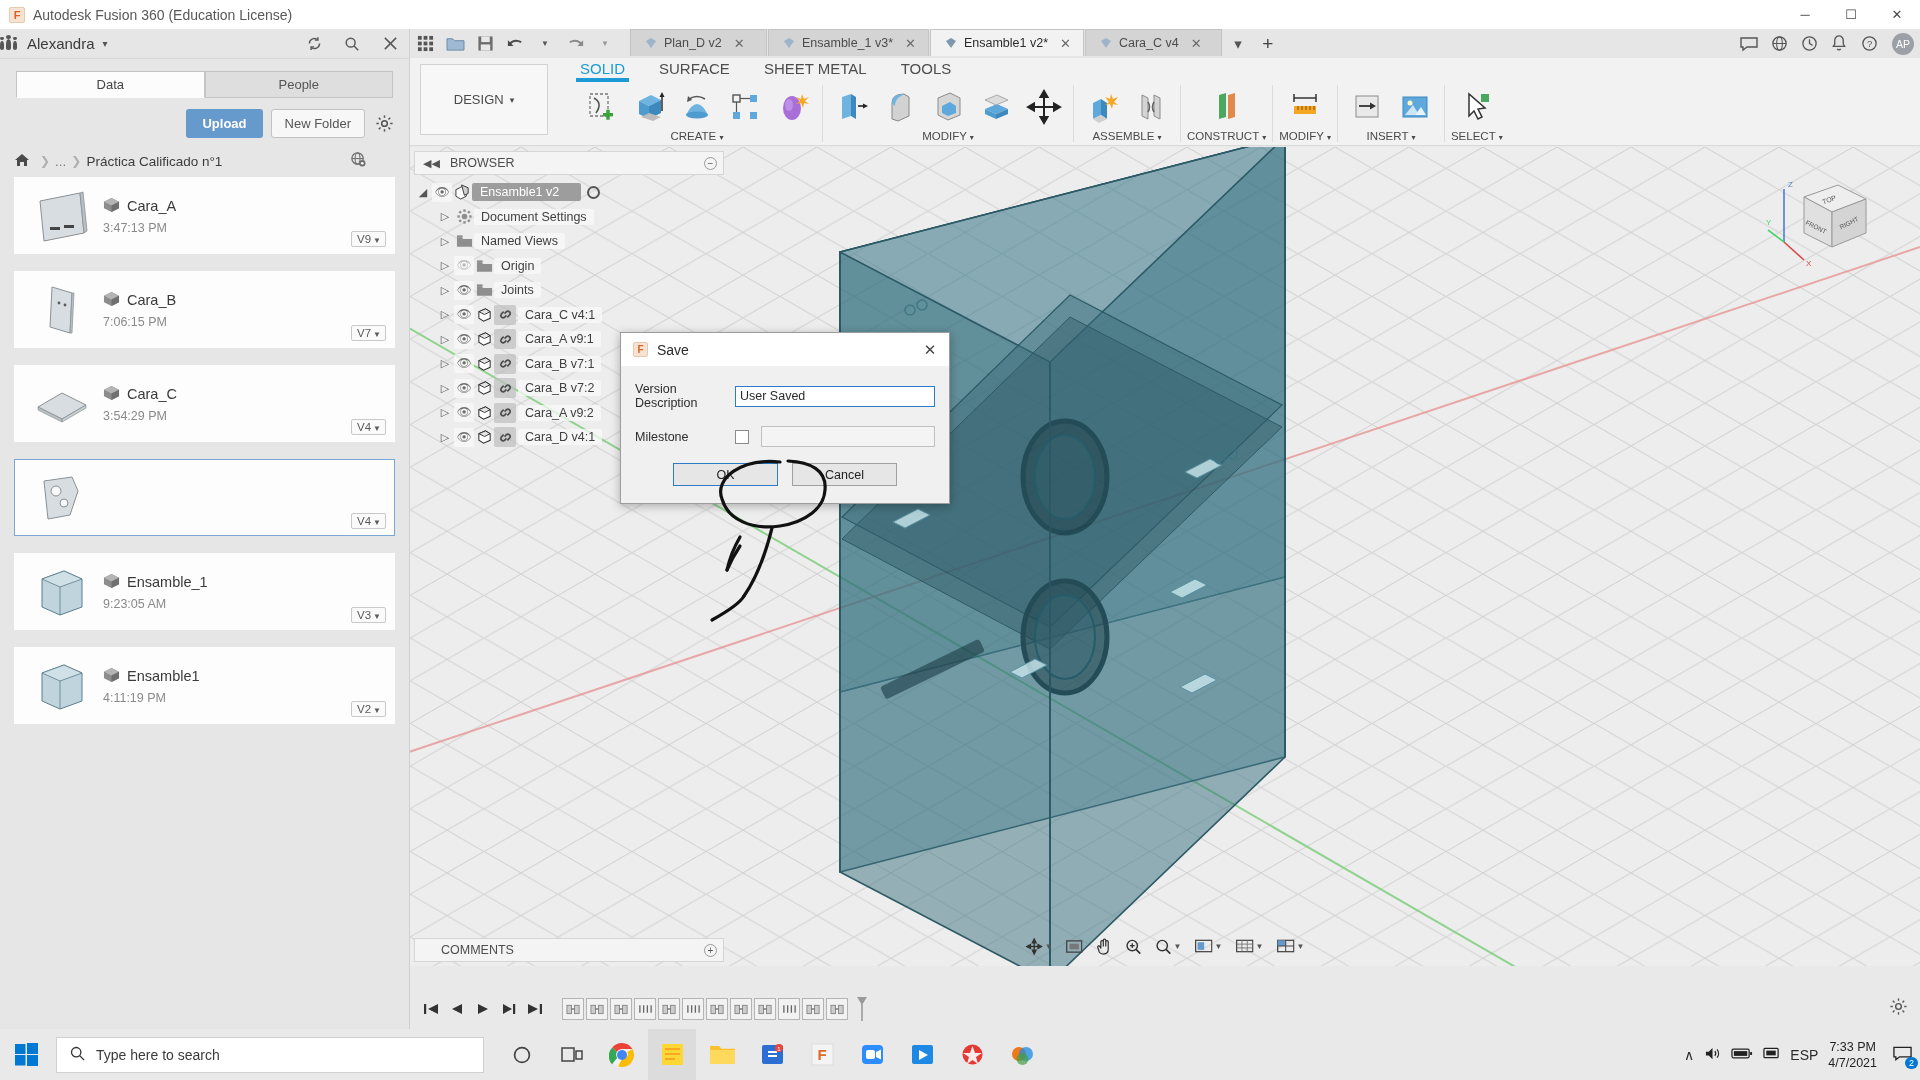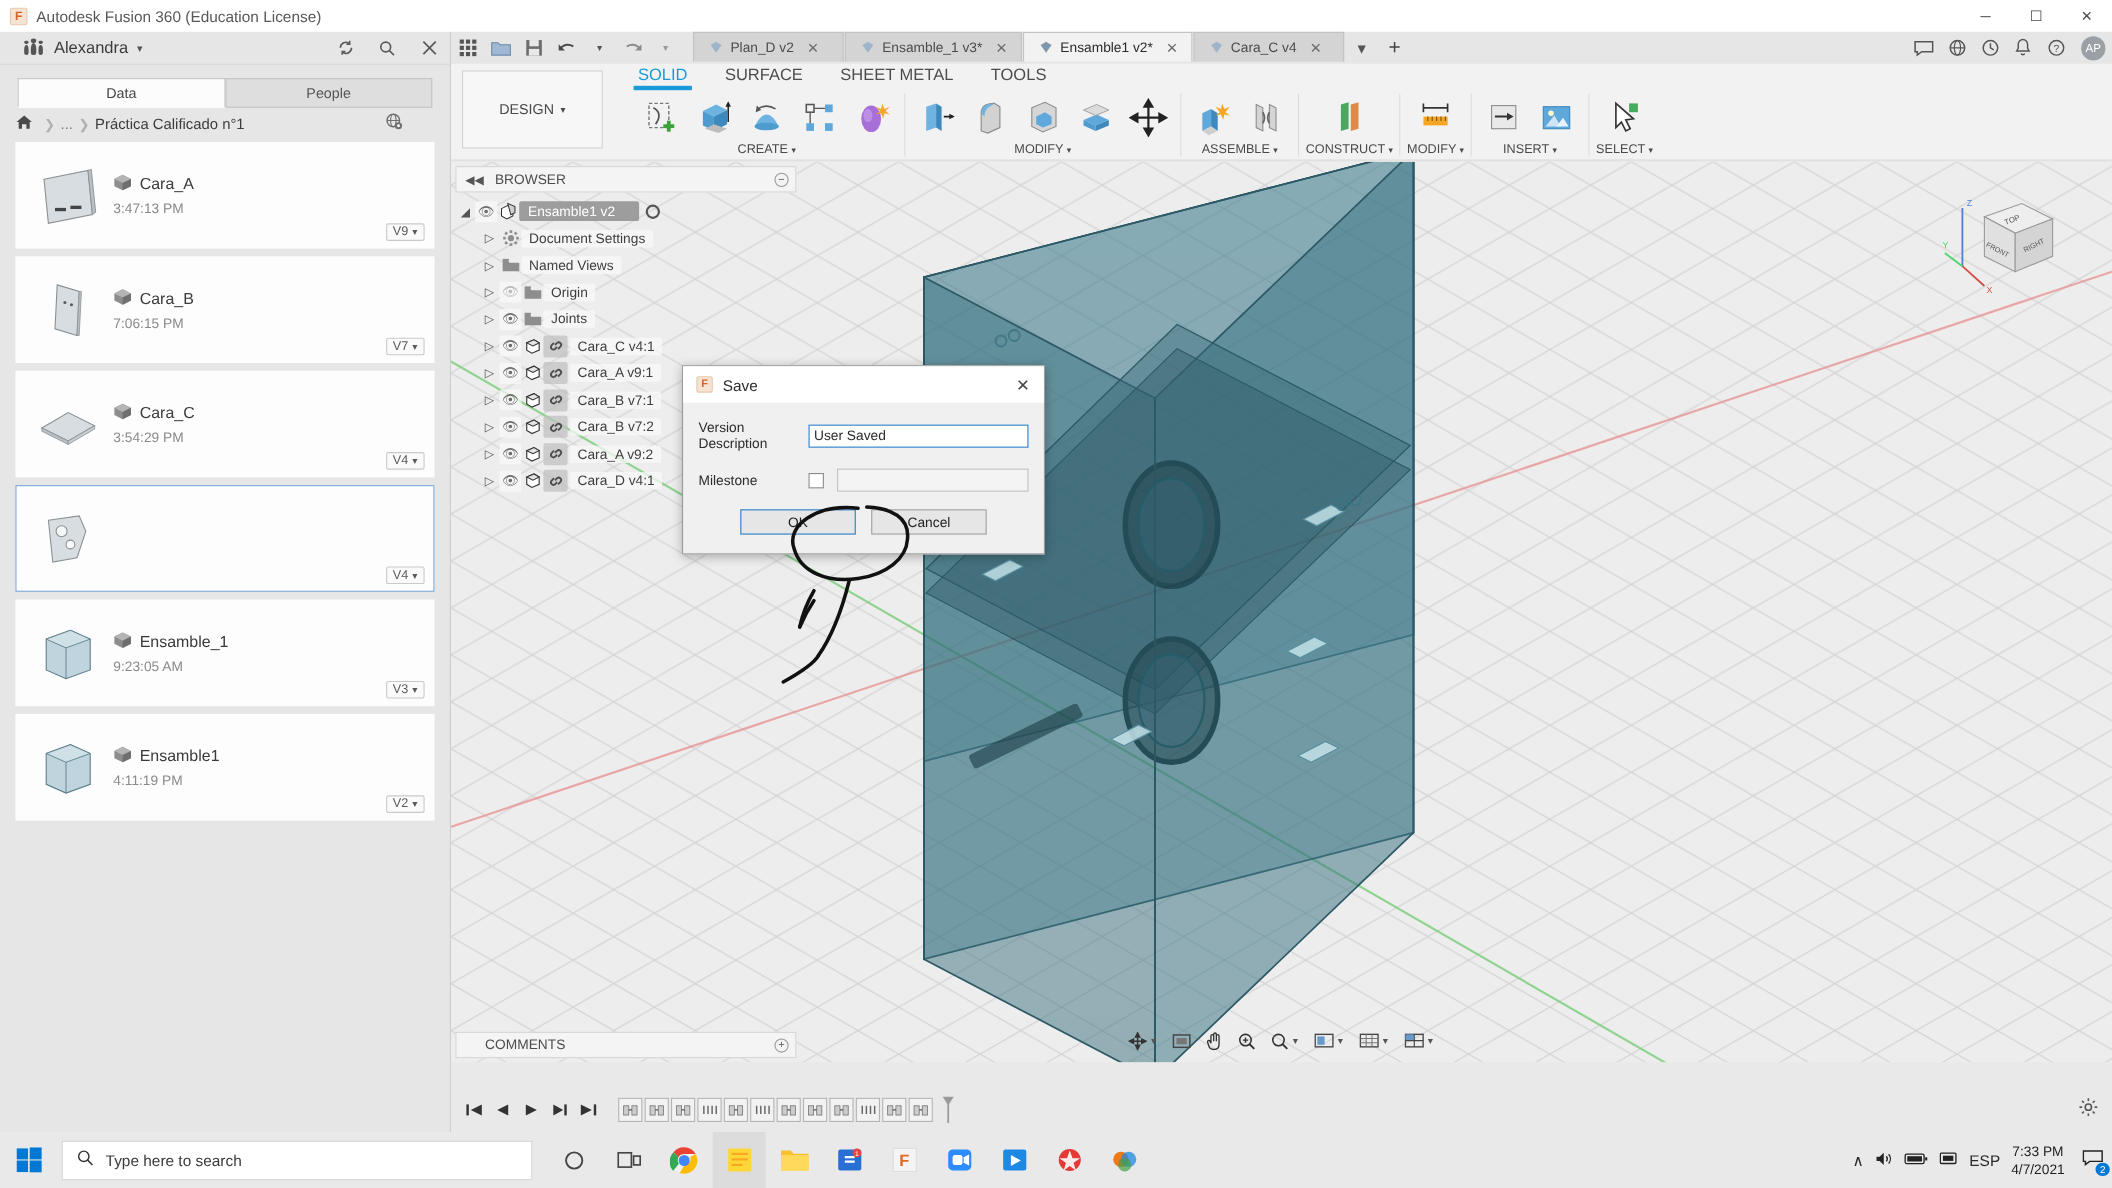--- a/index.html
+++ b/index.html
@@ -27,21 +27,21 @@
   .winbtns{ position:absolute; right:0; top:0; height:29px; display:flex; }
   .winbtn{ width:46px;height:29px;display:flex;align-items:center;justify-content:center;
            font-size:13px;color:#4a4a4a; }
 
   
   .leftpanel{
     position:absolute; top:29px; left:0; width:410px; height:1022px;
     background:#e6e6e6; border-right:1px solid #cfcfcf;
   }
   .lp-header{
-    height:30px; display:flex; align-items:center; padding-left:22px;
+    height:30px; display:flex; align-items:center; padding-left:0;
     border-bottom:1px solid #d8d8d8;
   }
   .people-icon{ width:18px;height:14px;margin-right:9px;position:relative; }
   .people-icon i{ position:absolute;background:#555;border-radius:50% 50% 2px 2px; display:block;}
   .pi1{width:4px;height:9px;left:0;top:4px;}
   .pi2{width:5px;height:11px;left:6px;top:2px;}
   .pi3{width:4px;height:9px;left:13px;top:4px;}
   .pi-d1{width:4px;height:3px;left:0;top:0;border-radius:50%;}
   .pi-d2{width:5px;height:4px;left:6px;top:-2px;border-radius:50%;}
   .pi-d3{width:4px;height:3px;left:13px;top:0;border-radius:50%;}
@@ -70,22 +70,22 @@
              align-items:center;justify-content:center;cursor:pointer; }
 
   .breadcrumb{ display:flex; align-items:center; padding:4px 0 6px 14px; font-size:13.5px; color:#3c3c3c; }
   .bc-home{ font-size:15px; color:#4a4a4a; margin-right:5px; }
   .bc-sep{ color:#b0b0b0; margin:0 5px; font-size:12px; }
   .bc-dots{ color:#777; }
   .globe-ic{ margin-left:auto; margin-right:42px; font-size:15px; color:#6f6f6f; }
 
   .filelist{ padding:0 14px; }
   .filecard{
-    position:relative; height:97px; background:#fdfdfd; border:1px solid transparent;
-    margin-bottom:7px; display:flex; align-items:center; cursor:pointer;
+    position:relative; height:77px; background:#fdfdfd; border:1px solid transparent;
+    margin-bottom:17px; display:flex; align-items:center; cursor:pointer;
   }
   .filecard.selected{ border:1px solid #7ba7d7; background:#fdfdfd; }
   .thumb{ width:72px;height:62px;margin:0 6px 0 10px; display:flex;align-items:center;justify-content:center; }
   .fc-body{ flex:1; }
   .fc-name{ display:flex; align-items:center; font-size:14.5px; color:#3a3a3a; margin-bottom:5px;}
   .cube-ic{ margin-right:7px; }
   .fc-time{ font-size:12.5px; color:#8a8a8a; }
   .vbadge{
     position:absolute; right:8px; bottom:6px; font-size:11.5px; color:#5a5a5a;
     border:1px solid #c9c9c9; background:#fafafa; border-radius:2px; padding:1px 4px 1px 5px;
@@ -287,20 +287,39 @@
             </svg>
         </div>
       </div>
     </div>
 
     <div class="tabsrow">
       <div class="tabbtn active">Data</div>
       <div class="tabbtn">People</div>
     </div>
 
+    <div class="actionsrow">
+      <button class="btn-upload">Upload</button>
+      <button class="btn-newfolder">New Folder</button>
+      <div class="gear-btn">
+        <svg width="19" height="19" viewBox="0 0 20 20">
+            <circle cx="10" cy="10" r="3" stroke="#555" stroke-width="1.6" fill="none"></circle>
+            <g stroke="#555" stroke-width="1.6">
+              <line x1="10" y1="1.5" x2="10" y2="4"></line>
+              <line x1="10" y1="16" x2="10" y2="18.5"></line>
+              <line x1="1.5" y1="10" x2="4" y2="10"></line>
+              <line x1="16" y1="10" x2="18.5" y2="10"></line>
+              <line x1="4" y1="4" x2="5.8" y2="5.8"></line>
+              <line x1="14.2" y1="14.2" x2="16" y2="16"></line>
+              <line x1="16" y1="4" x2="14.2" y2="5.8"></line>
+              <line x1="5.8" y1="14.2" x2="4" y2="16"></line>
+            </g>
+          </svg>
+      </div>
+    </div>
 
     <div class="breadcrumb">
       <span class="bc-home">
         <svg width="16" height="14" viewBox="0 0 16 14">
             <path d="M8 1 L15 7 H13 V13 H10 V9 H6 V13 H3 V7 H1 Z" fill="#4a4a4a"></path>
           </svg>
       </span>
       <span class="bc-sep">❯</span>
       <span class="bc-dots">...</span>
       <span class="bc-sep">❯</span>

